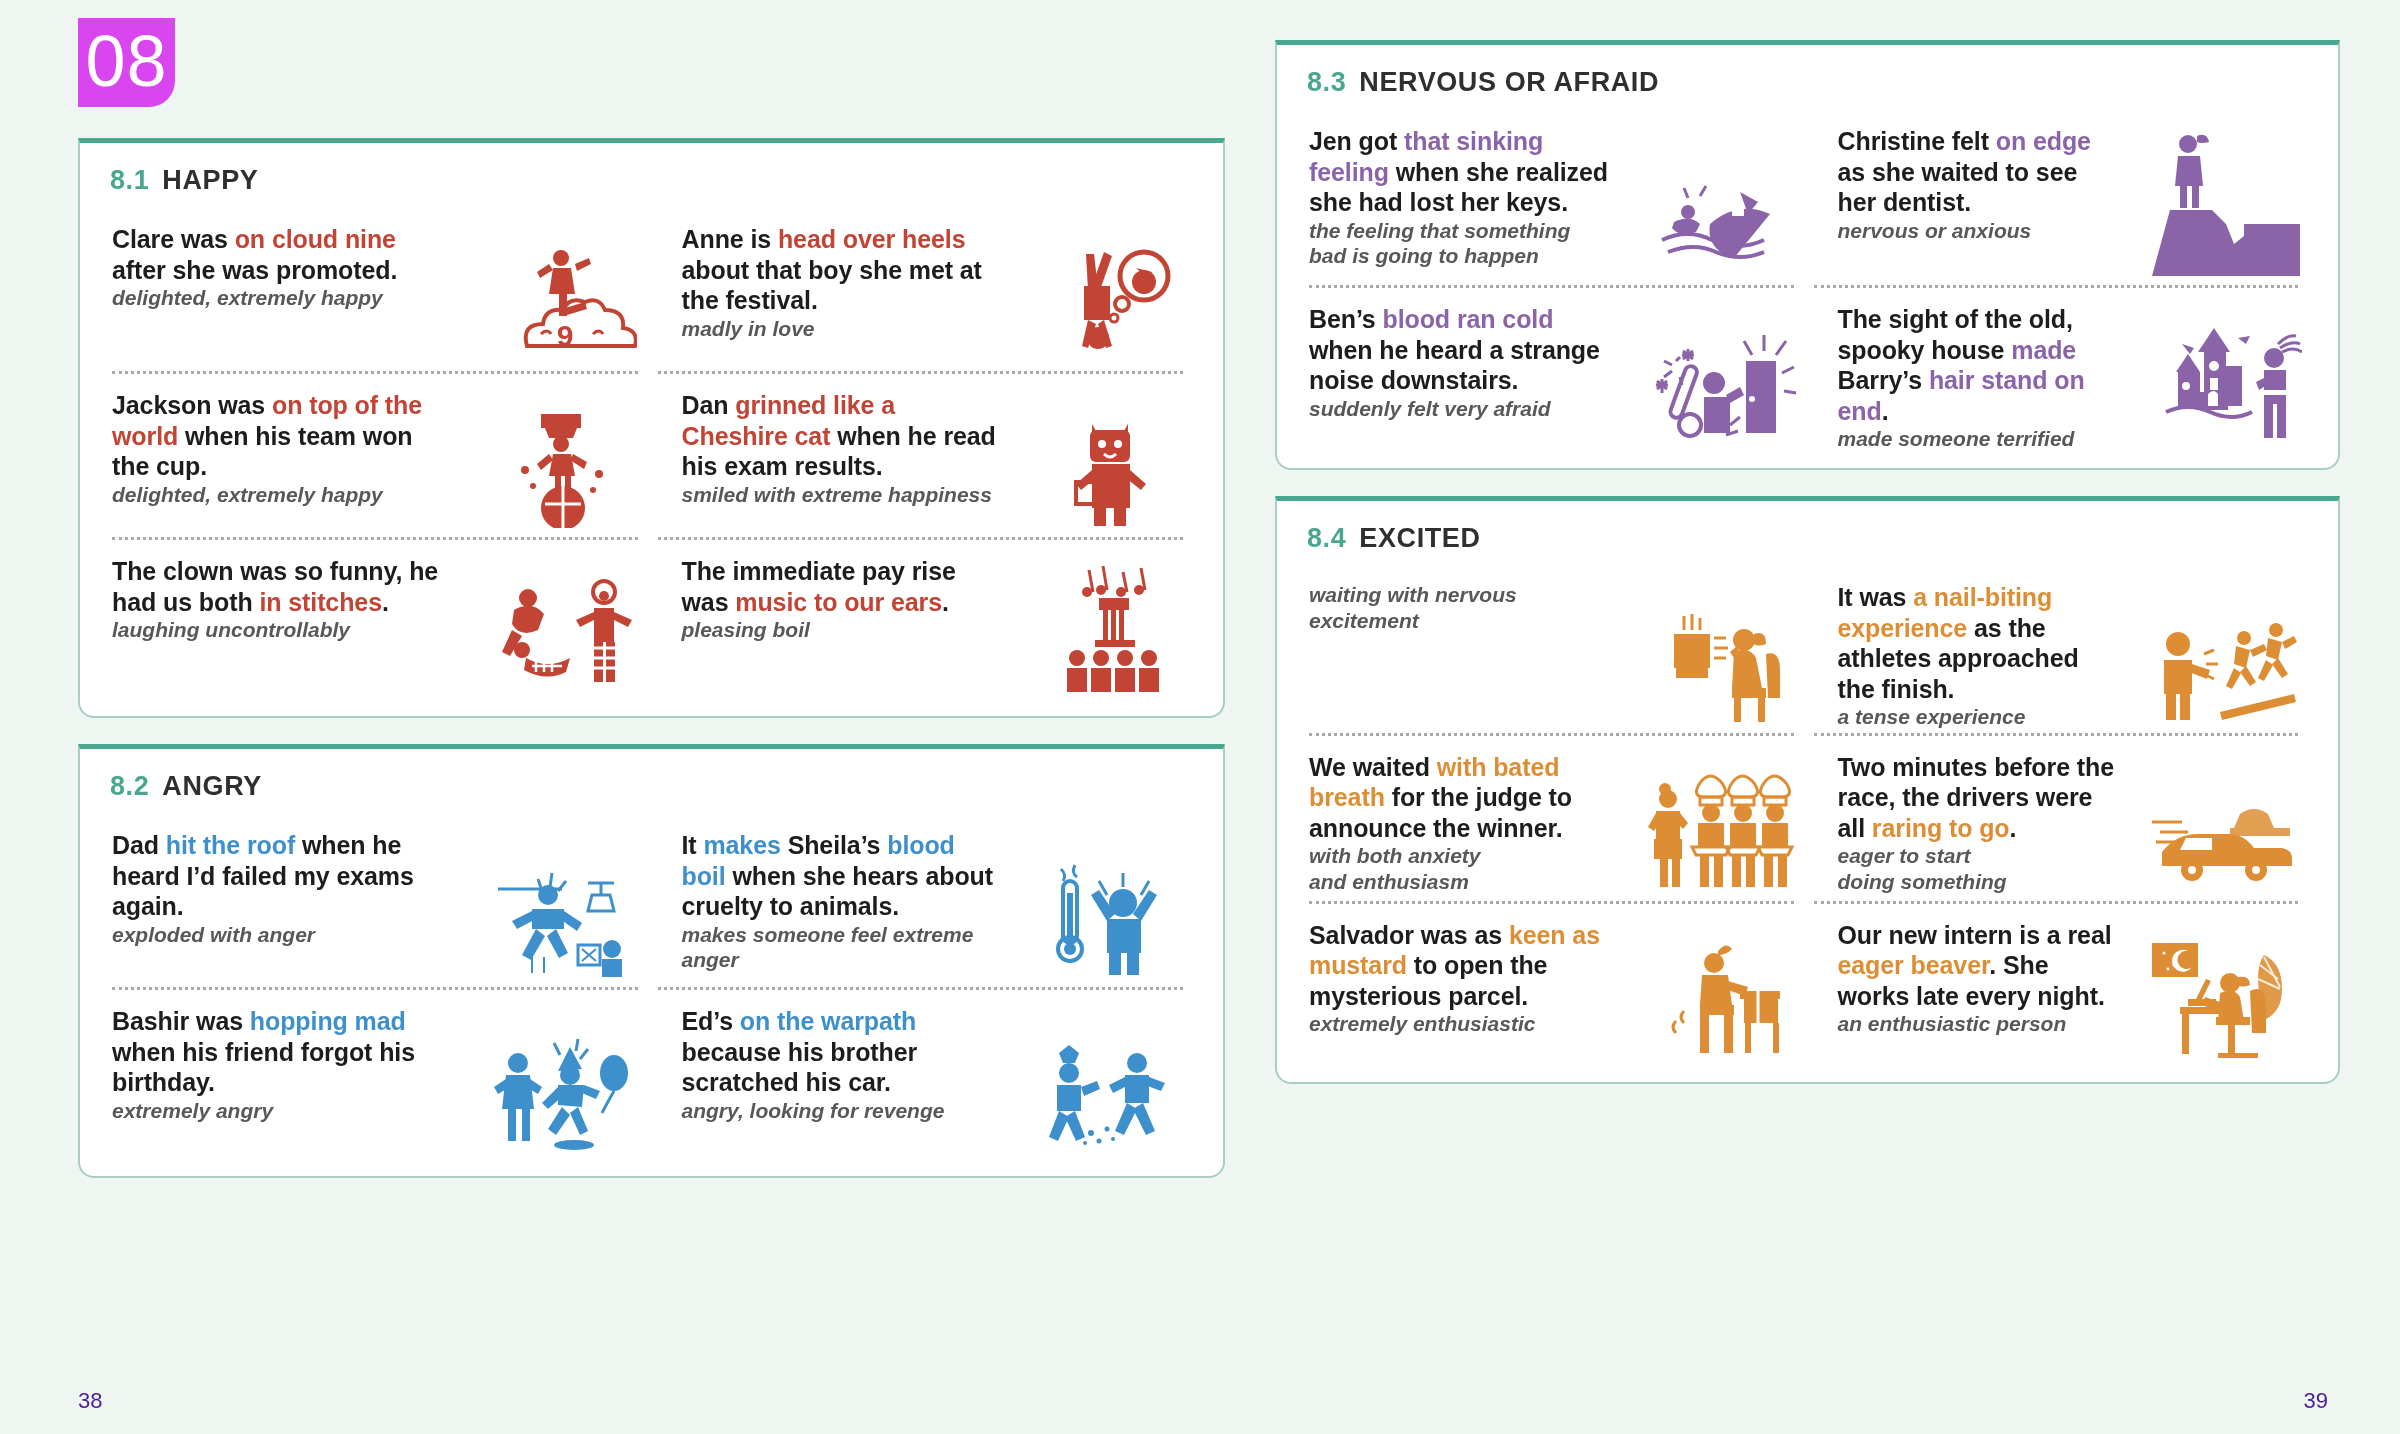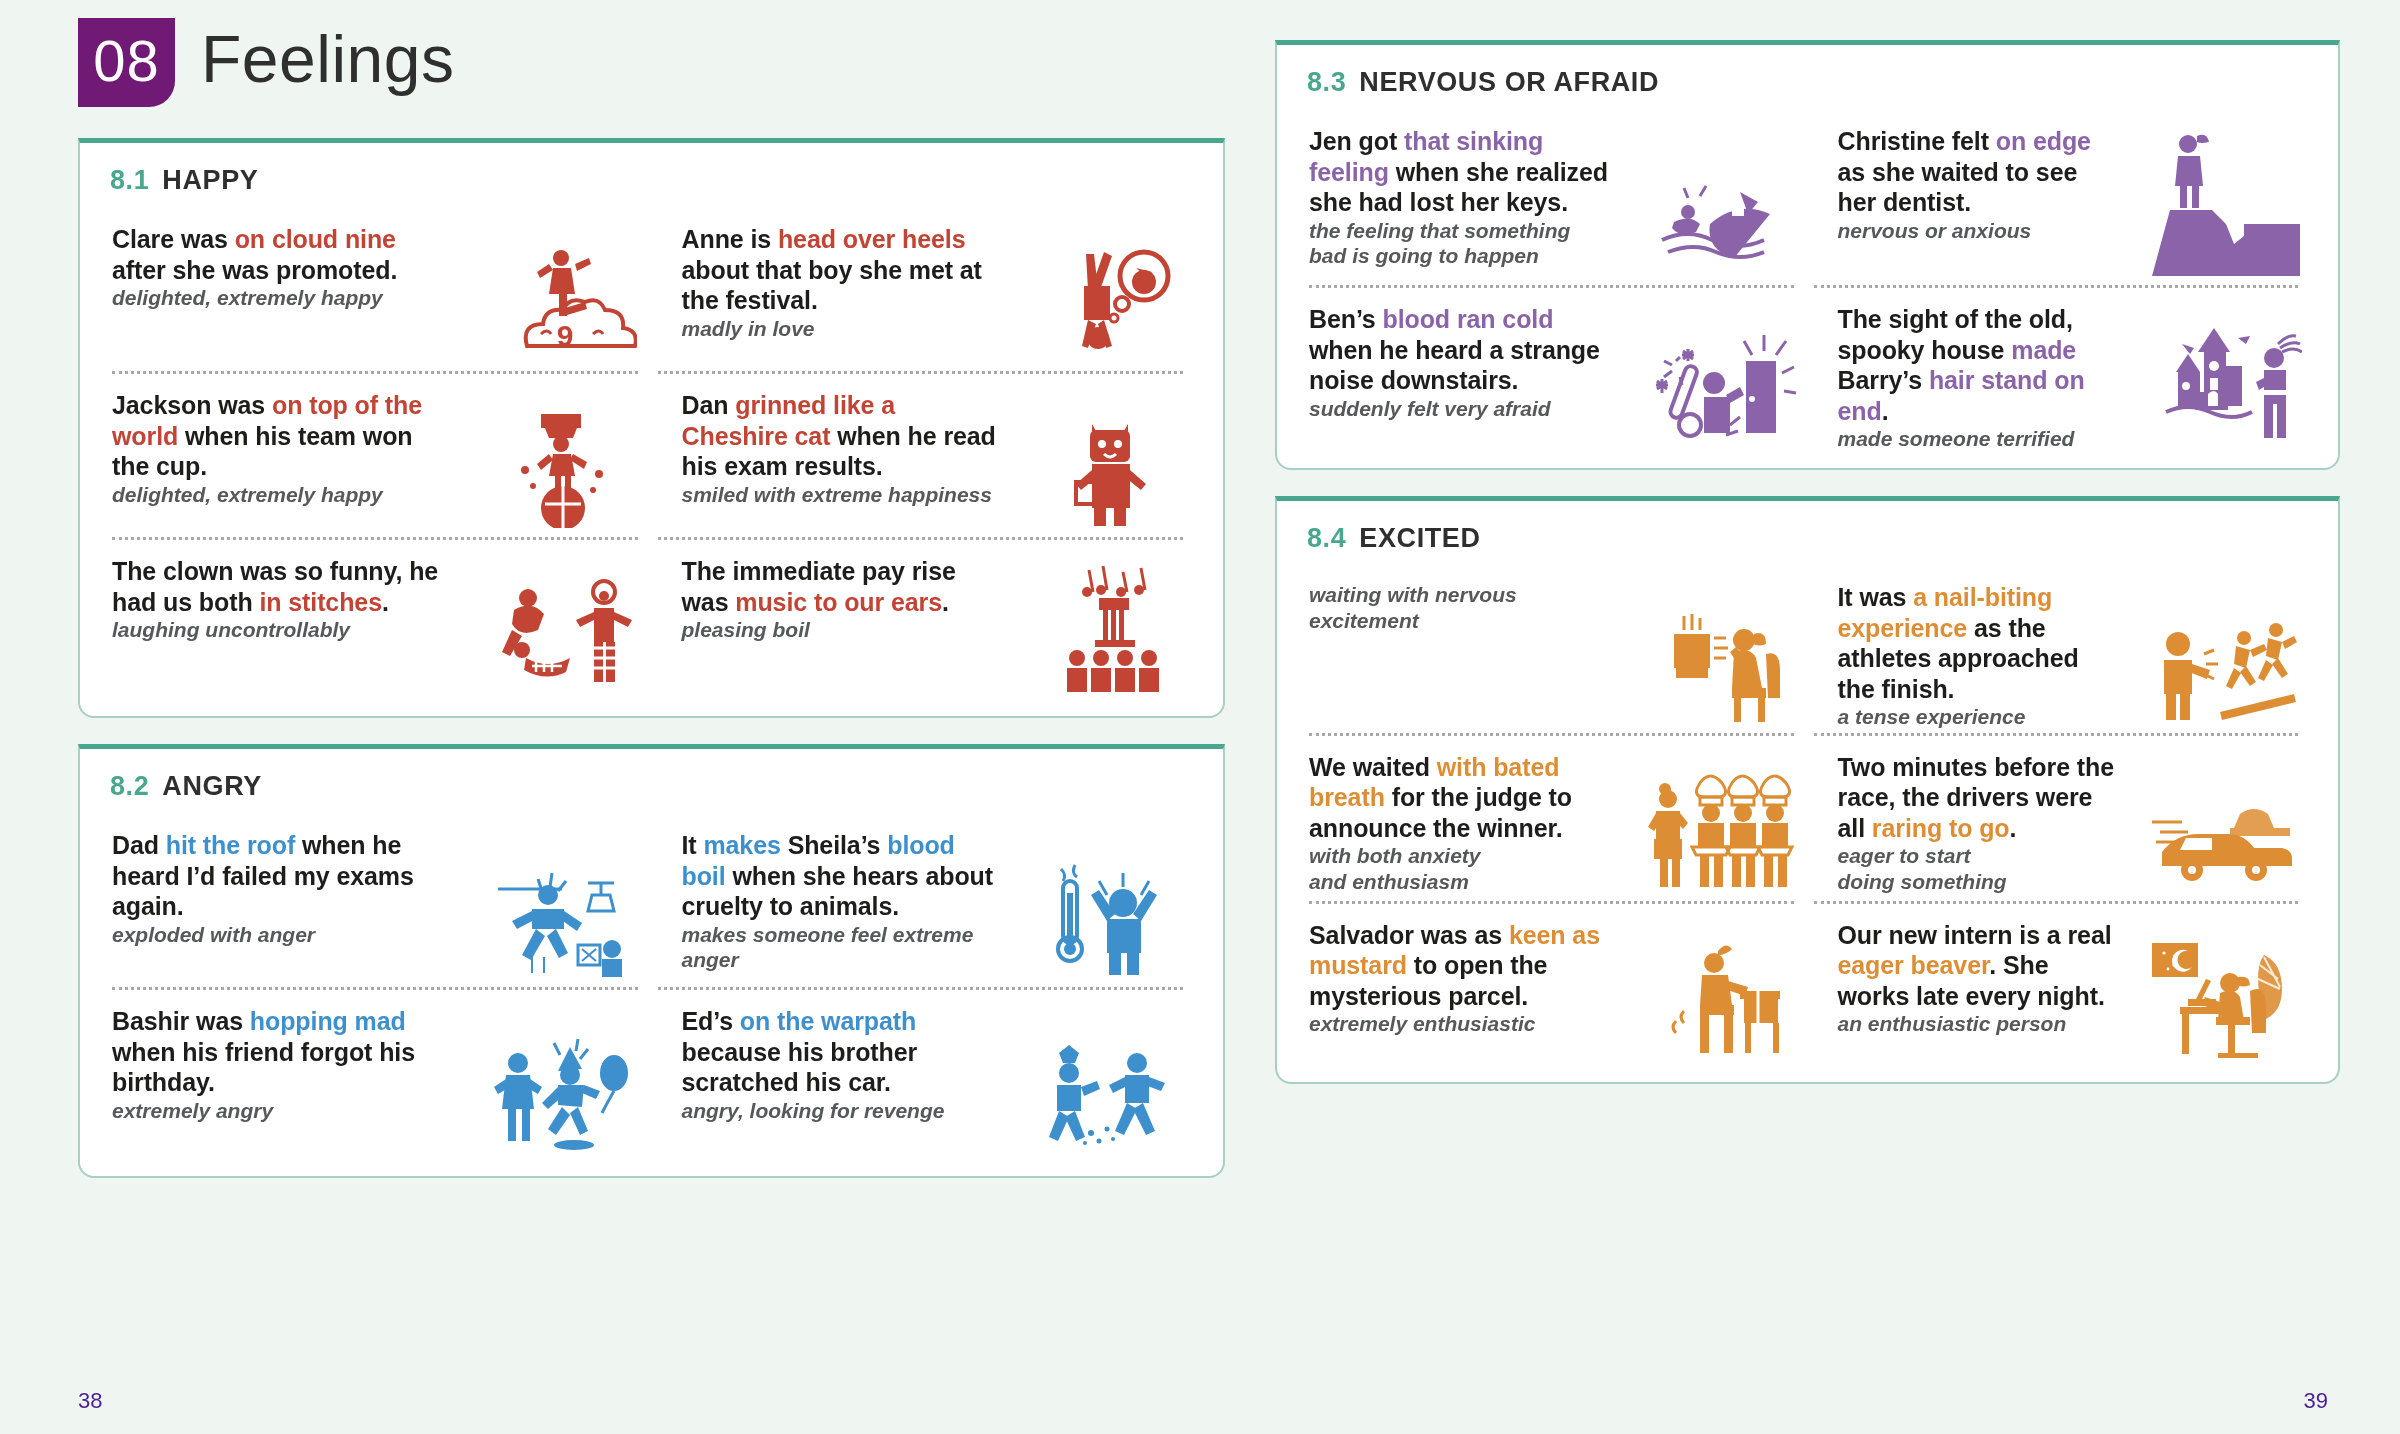--- a/index.html
+++ b/index.html
@@ -11,25 +11,25 @@
     position:relative;
   }
   .spread{display:flex;width:2400px;height:1434px;box-sizing:border-box;}
   .page{position:relative;box-sizing:border-box;}
   .page-left{width:1265px;padding:18px 40px 0 78px;}
   .page-right{width:1135px;padding:40px 60px 0 10px;}
 
   
   .chapter-head{display:flex;align-items:flex-start;height:120px;}
   .chapter-num{
-    background:#701a75;color:#ffffff;
+    background:#d946ef;color:#ffffff;
     width:97px;height:89px;
     border-radius:0 0 26px 0;
     display:flex;align-items:center;justify-content:center;
-    font-size:58px;font-weight:300;letter-spacing:1px;
+    font-size:72px;font-weight:300;letter-spacing:1px;
     box-sizing:border-box;padding-bottom:4px;
   }
   .chapter-title{
     font-size:66px;font-weight:300;color:#2f2f2f;
     margin-left:26px;line-height:.95;letter-spacing:.5px;
     padding-top:10px;
   }
 
   
   .section{
@@ -98,21 +98,20 @@
 </style>
 </head>
 <body>
 
 <div class="spread">
 
   <div class="page page-left">
 
     <div class="chapter-head">
       <div class="chapter-num">08</div>
-      <div class="chapter-title">Feelings</div>
     </div>
 
     <div id="left-sections">
         <div class="section acc-red sec-81">
           <div class="section-head"><span class="sec-num">8.1</span><span class="sec-name">HAPPY</span></div>
           <div class="rows">
             <div class="row">
               <div class="cell">
                 <div class="celltext">
                   <div class="sent"><span>Clare was </span><span class="hl">on cloud nine</span><span> after she was promoted.</span></div>

